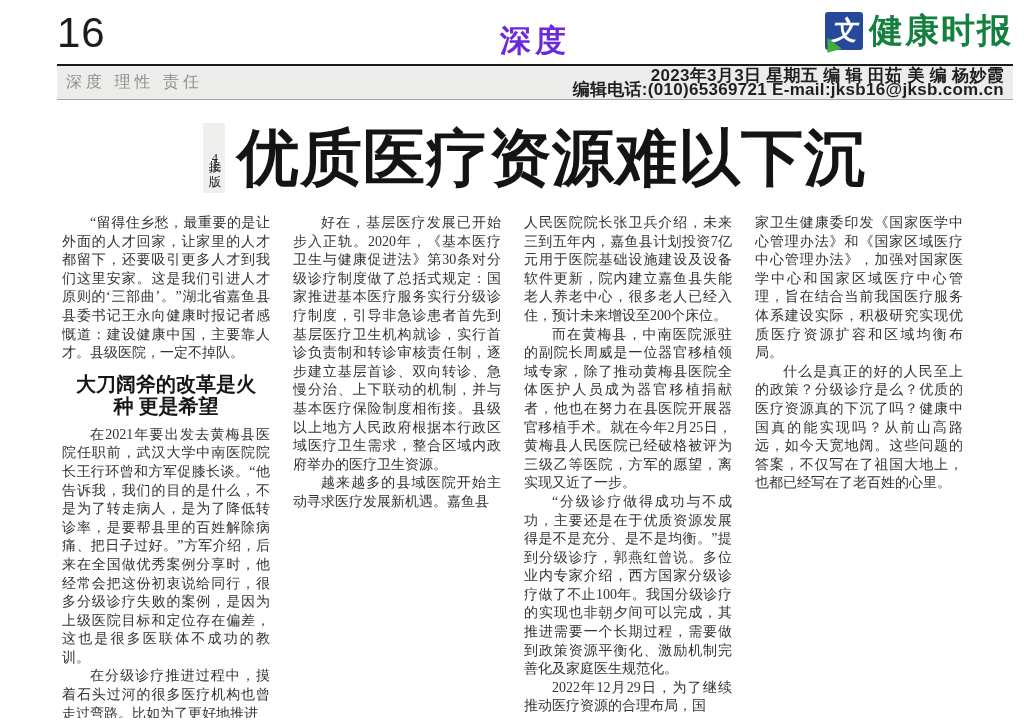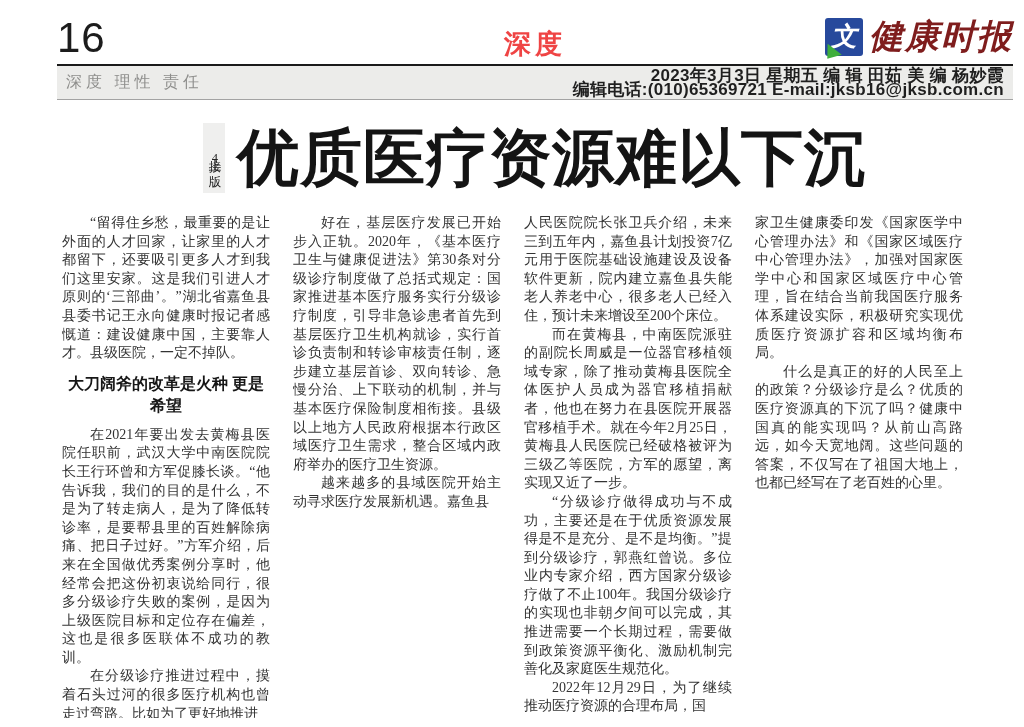--- a/index.html
+++ b/index.html
@@ -1,31 +1,31 @@
 <!DOCTYPE html>
 <html><head>
 <meta charset="utf-8">
 <style>
   html,body{margin:0;padding:0;background:#ffffff;}
   .page{position:relative;width:1024px;height:727px;background:#fff;overflow:hidden;
         font-family:"Liberation Serif",serif;color:#2e2e2e;}
   
   .masthead{position:absolute;left:57px;top:12px;width:956px;}
-  .mast-row{display:flex;align-items:center;justify-content:space-between;height:52px;position:relative;}
+  .mast-row{display:flex;align-items:flex-start;justify-content:space-between;height:52px;position:relative;}
   .page-number{font-family:"Liberation Sans",sans-serif;font-size:42px;line-height:42px;color:#1c1c1c;letter-spacing:1px;}
   .section-title{position:absolute;left:50%;transform:translateX(-50%);bottom:2px;
-                 font-weight:bold;font-size:27px;color:#ef4444;letter-spacing:4px;}
+                 font-weight:bold;font-size:31px;color:#6d28d9;letter-spacing:4px;}
   .logo{display:flex;align-items:center;gap:6px;margin-bottom:2px;}
   .logo-mark{position:relative;width:38px;height:38px;background:#27499c;border-radius:3px;
              display:flex;align-items:center;justify-content:center;}
   .logo-mark span{color:#fff;font-weight:bold;font-size:26px;font-style:italic;line-height:1;}
   .logo-leaf{position:absolute;left:-3px;bottom:-4px;width:0;height:0;
              border-left:9px solid transparent;border-right:9px solid transparent;
              border-top:12px solid #3fae3c;transform:rotate(38deg);}
-  .logo-text{font-weight:bold;font-style:italic;font-size:34px;line-height:36px;color:#7f1d1d;letter-spacing:2px;}
+  .logo-text{font-weight:bold;font-size:34px;line-height:36px;color:#15803d;letter-spacing:2px;}
   .mast-rule{border-top:2px solid #1a1a1a;}
   .mast-band{height:33px;background:#ececea;border-bottom:1px solid #a3a3a3;
              display:flex;align-items:center;justify-content:space-between;padding:0 9px;}
   .slogan{font-family:"Liberation Sans",sans-serif;font-size:16px;color:#8e8e8c;letter-spacing:4px;}
   .mast-info{text-align:right;font-family:"Liberation Sans",sans-serif;
              font-size:17px;font-weight:bold;color:#1f1f1f;line-height:14px;letter-spacing:.3px;}
   
   .headline-row{position:absolute;left:57px;top:118px;width:956px;
                 display:flex;align-items:center;justify-content:center;gap:12px;}
   .continued-label{writing-mode:vertical-rl;text-orientation:upright;
@@ -34,21 +34,21 @@
   .headline{font-size:62px;font-weight:bold;color:#141414;letter-spacing:1px;
             line-height:80px;white-space:nowrap;}
   
   .body-cols{position:absolute;left:62px;top:214px;width:901px;height:504px;
              display:flex;gap:23px;}
   .col{flex:1;overflow:hidden;text-align:justify;font-size:14px;line-height:18.6px;color:#333;}
   .col p{margin:0;}
   .col p.body.indent{text-indent:2em;}
   .col p.body.noindent{text-indent:0;}
   .col p.subhead{font-weight:bold;text-align:center;text-indent:0;
-                 font-size:16px;line-height:22px;color:#161616;margin:10px 6px 9px;}
+                 font-size:20px;line-height:22px;color:#161616;margin:10px 6px 9px;}
 </style>
 </head>
 <body>
 
 <div class="page">
 
   <div class="masthead">
     <div class="mast-row">
       <div class="page-number">16</div>
       <div class="section-title">深度</div>

